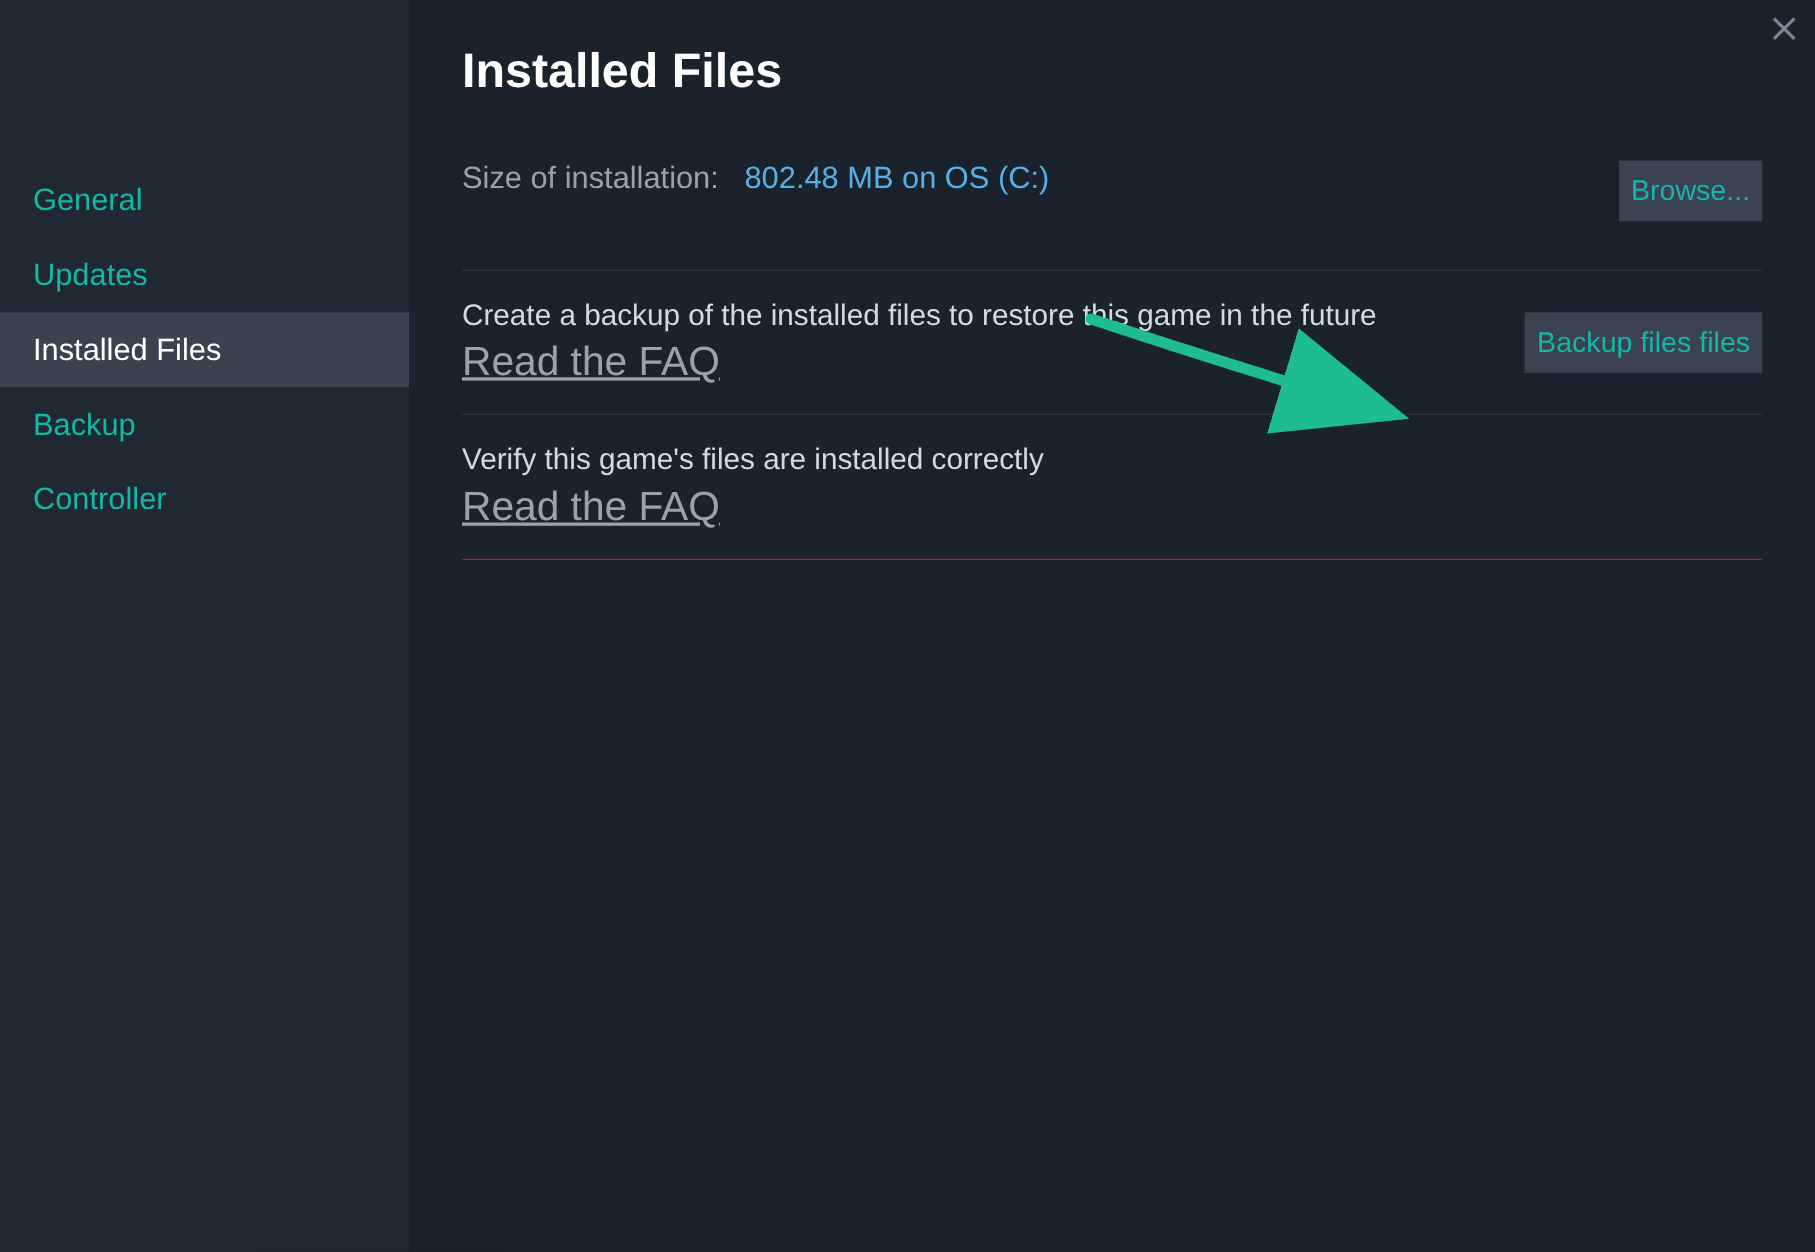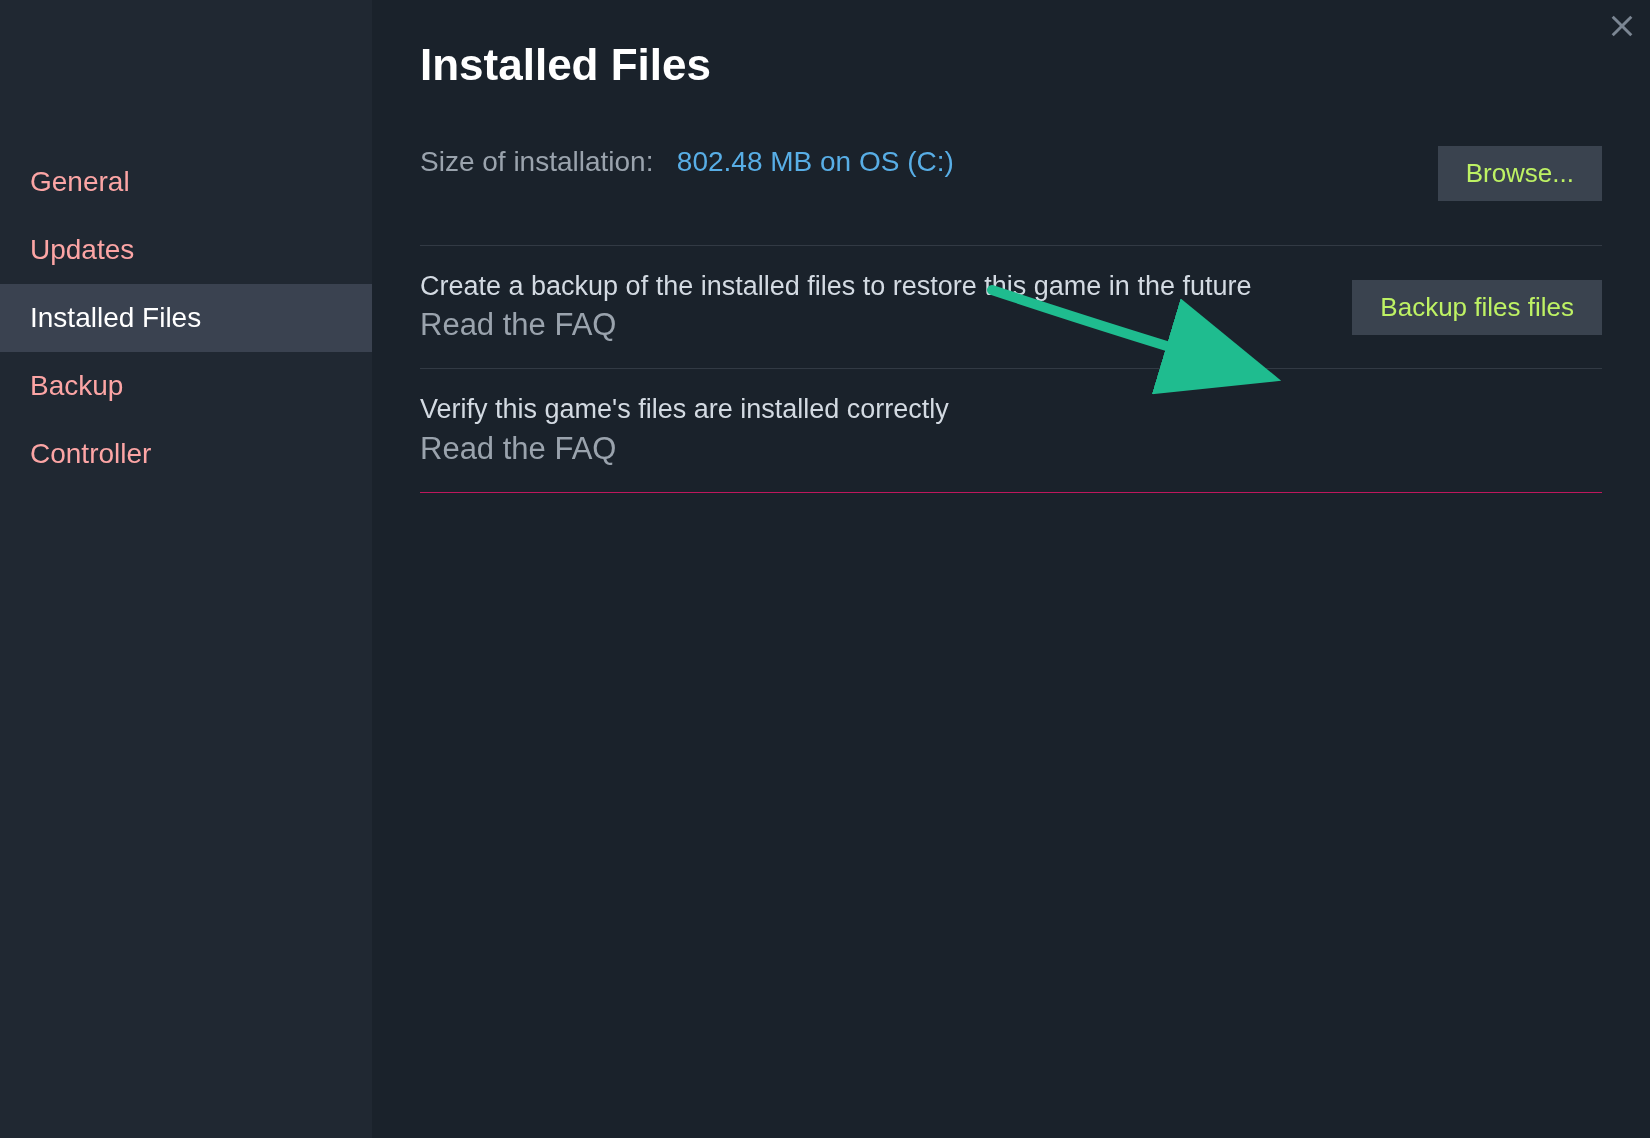--- a/index.html
+++ b/index.html
@@ -19,21 +19,21 @@
   }
   .sidebar {
     width: 372px;
     background: #202832;
     height: 100%;
     padding-top: 148px;
   }
   .sidebar-item {
     padding: 18px 30px;
     font-size: 28px;
-    color: #fca5a5;
+    color: #14b8a6;
     cursor: pointer;
   }
   .sidebar-item.active {
     background: #3a4250;
     color: #ffffff;
   }
   .main {
     flex: 1;
     background: #1a222b;
     padding: 40px 48px 40px 48px;
@@ -85,30 +85,31 @@
     border-bottom: 1px solid #be185d;
   }
   .section-text {
     font-size: 27px;
     color: #d3dae2;
     line-height: 1.35;
     flex: 1;
   }
   .faq-link {
     color: #9aa3ad;
-    font-size: 31px;
+    text-decoration: underline;
+    font-size: 37px;
     cursor: pointer;
     line-height: 1.35;
   }
   .btn {
     background: #3a434f;
-    color: #bef264;
+    color: #14b8a6;
     border: none;
     font-size: 26px;
-    padding: 12px 28px;
+    padding: 12px 11px;
     cursor: pointer;
     white-space: nowrap;
     font-family: inherit;
   }
   .arrow-annotation {
     position: absolute;
     pointer-events: none;
   }
 </style>
 </head>

